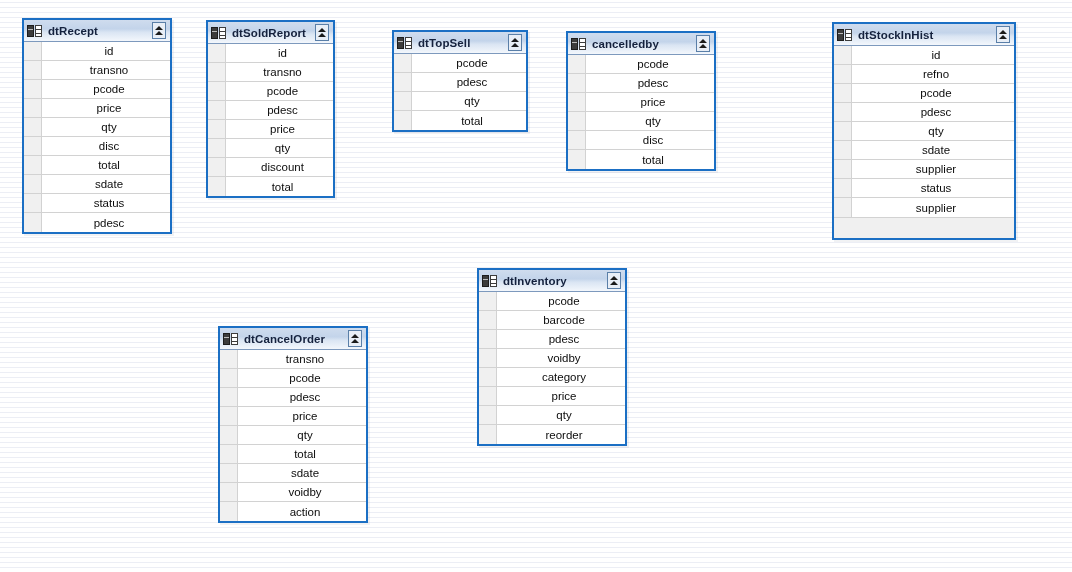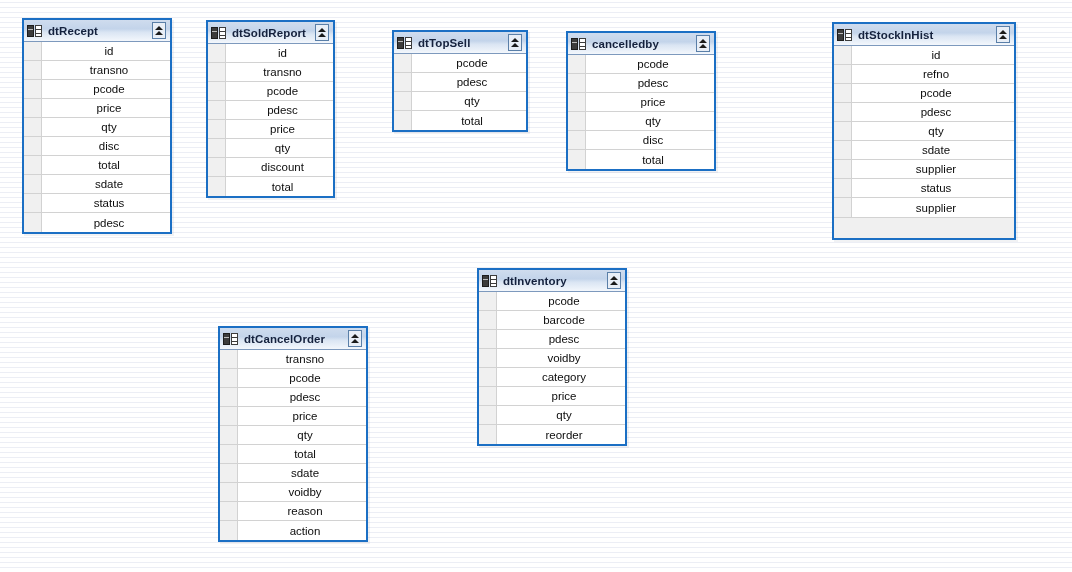--- a/index.html
+++ b/index.html
@@ -419,21 +419,17 @@
         <div class="dt-row">
           <span class="row-gutter"></span>
           <span class="row-name">sdate</span>
         </div>
         <div class="dt-row">
           <span class="row-gutter"></span>
           <span class="row-name">voidby</span>
         </div>
         <div class="dt-row">
           <span class="row-gutter"></span>
-          <span class="row-name">reason</span>
-        </div>
-        <div class="dt-row">
-          <span class="row-gutter"></span>
           <span class="row-name">action</span>
         </div>
       </div>
     </div>
   </div>
 
 </body></html>

